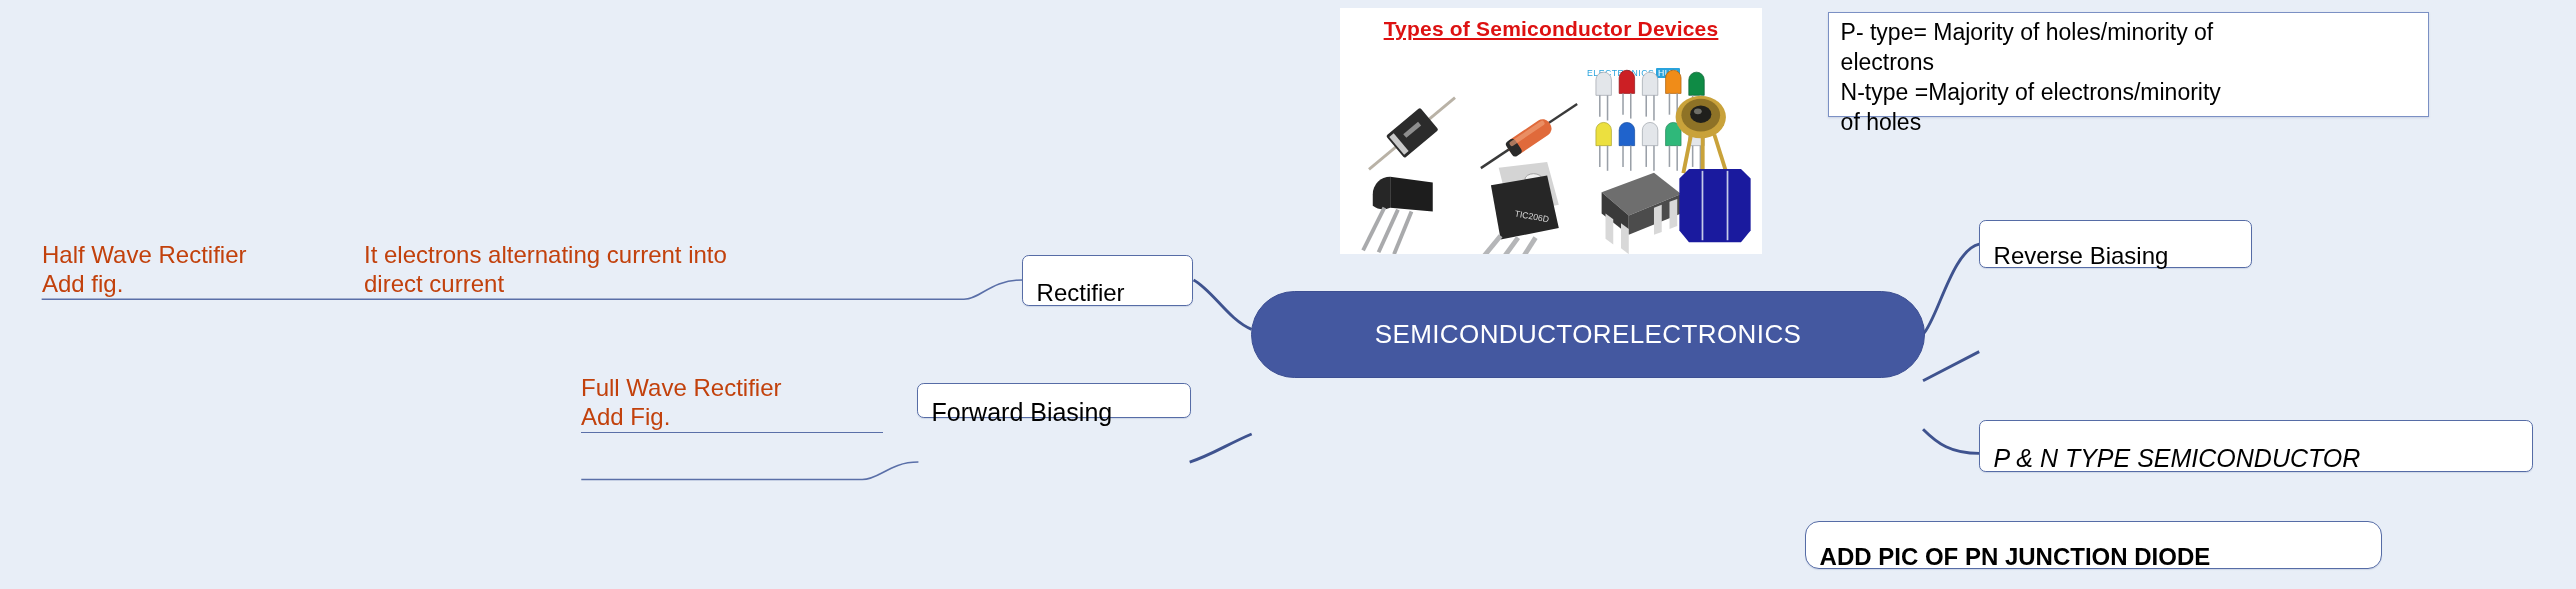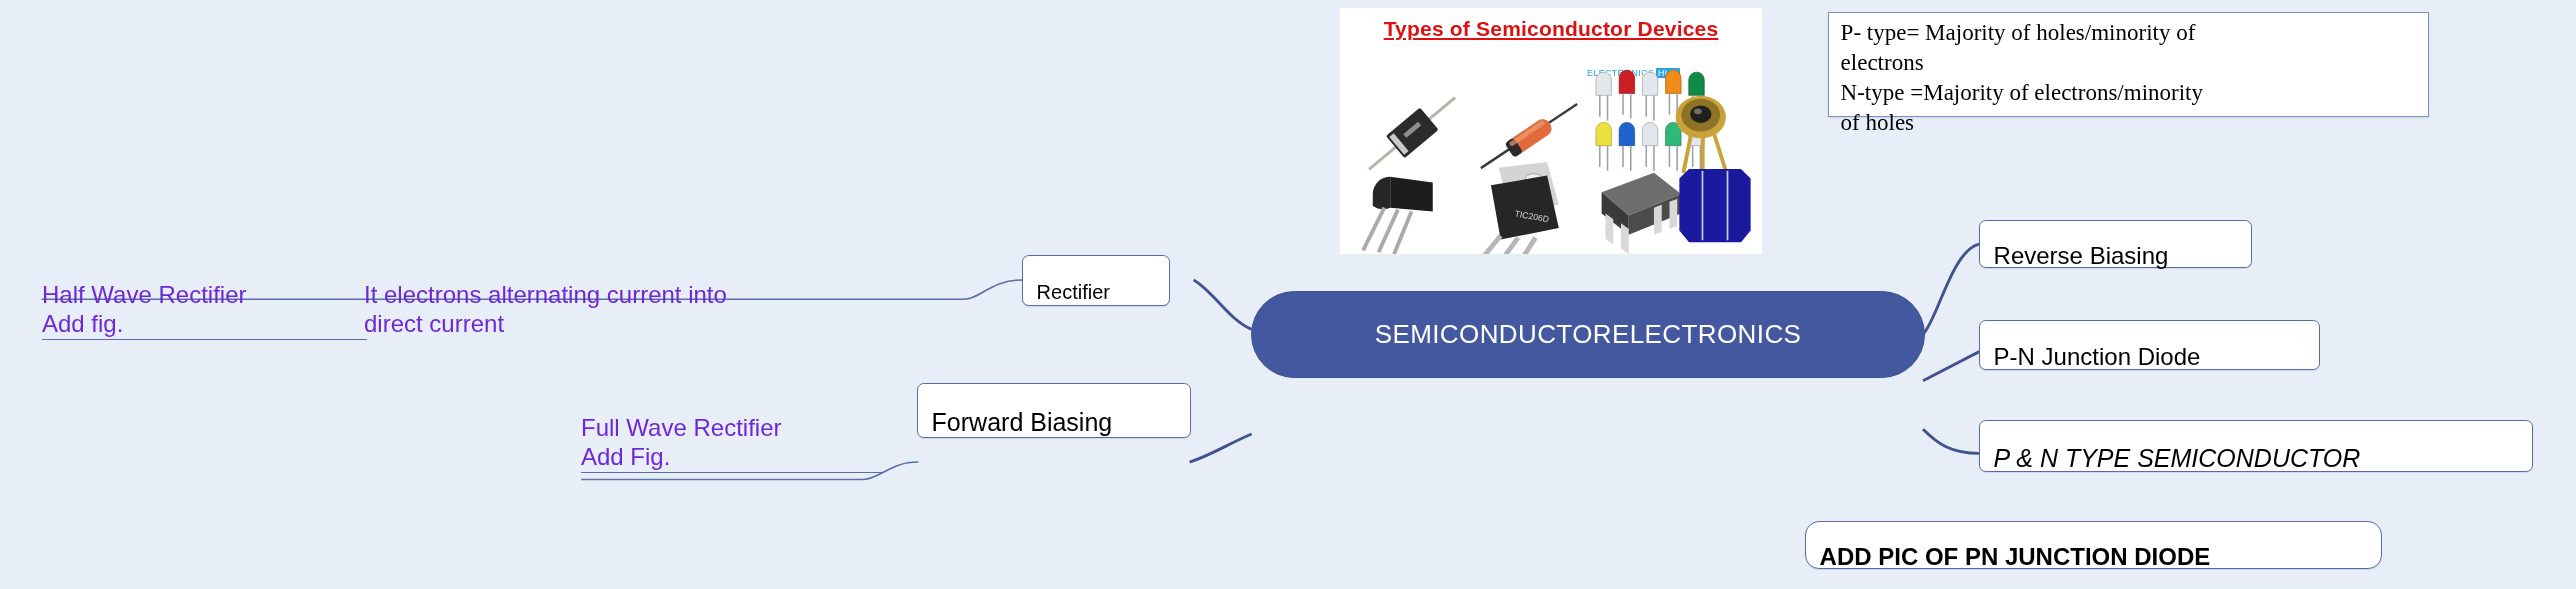--- a/index.html
+++ b/index.html
@@ -38,24 +38,23 @@
     color:#ffffff;
     text-align:center;
     letter-spacing:0.4px;
     box-sizing:border-box;
   }
   .central .line{line-height:1.28;}
 
   
   .plainlabel{
     position:absolute;
-    color:#6d28d9;
+    color:#c2410c;
     box-sizing:border-box;
     line-height:1.22;
-    margin-top:40px;
   }
   .plainlabel .underline{
     position:absolute;left:0;right:0;bottom:0;
     height:0;border-bottom:1.5px solid #5a6fa8;
   }
 
   
   .imgcard{
     position:absolute;
     background:#ffffff;
@@ -88,21 +87,20 @@
   
   .note{
     position:absolute;
     background:#fff;
     border:1.5px solid #7b90c4;
     box-sizing:border-box;
     padding:5.8px 9.7px 5.8px 11.6px;
     color:#000;
     line-height:1.3;
     box-shadow:0 1px 1.9px rgba(80,100,150,.2);
-    font-family:Liberation Serif, serif;
   }
 </style>
 </head>
 <body>
 
 <div id="canvas">
 
   <svg class="svg-links" viewBox="0 0 2659 608" preserveAspectRatio="none">
 
     <path d="M1292,340 C1268,330 1252,300 1232,289" fill="none" stroke="#3f538f" stroke-width="3"></path>
@@ -118,25 +116,25 @@
     <path d="M1985,393 L2043,363" fill="none" stroke="#3f538f" stroke-width="3"></path>
 
     <path d="M1985,443 C2000,458 2014,468 2043,468" fill="none" stroke="#3f538f" stroke-width="3"></path>
   </svg>
 
   <div class="central" style="left:1251px;top:291px;width:674px;height:87px;font-size:26px;">
     <div class="line">SEMICONDUCTOR</div>
     <div class="line">ELECTRONICS</div>
   </div>
 
-  <div class="node" style="left:1022px;top:255px;width:148px;height:51px;font-size:20px;">
+  <div class="node" style="left:1022px;top:255px;width:171px;height:51px;font-size:24px;">
     <span>Rectifier</span>
   </div>
 
-  <div class="node" style="left:917px;top:383px;width:274px;height:55px;font-size:25px;">
+  <div class="node" style="left:917px;top:383px;width:274px;height:35px;font-size:25px;">
     <span>Forward Biasing</span>
   </div>
 
   <div class="plainlabel" style="left:42px;top:240px;width:325px;height:60px;font-size:24px;">
     <div>Half Wave Rectifier</div>
     <div>Add fig.</div>
     <div class="underline"></div>
   </div>
 
   <div class="plainlabel" style="left:364px;top:240px;width:543px;height:60px;font-size:24px;">
@@ -147,23 +145,20 @@
   <div class="plainlabel" style="left:581px;top:373px;width:302px;height:60px;font-size:24px;">
     <div>Full Wave Rectifier</div>
     <div>Add Fig.</div>
     <div class="underline"></div>
   </div>
 
   <div class="node" style="left:1979px;top:220px;width:273px;height:48px;font-size:24px;">
     <span>Reverse Biasing</span>
   </div>
 
-  <div class="node" style="left:1979px;top:320px;width:341px;height:50px;font-size:24px;">
-    <span>P-N Junction Diode</span>
-  </div>
 
   <div class="node" style="left:1979px;top:420px;width:554px;height:52px;font-size:25px;font-style:italic;">
     <span>P &amp; N TYPE SEMICONDUCTOR</span>
   </div>
 
   <div class="node" style="left:1805px;top:521px;width:577px;height:48px;font-size:24px;border-radius:14px;font-weight:bold;">
     <span>ADD PIC OF PN JUNCTION DIODE</span>
   </div>
 
   <div class="note" style="left:1828px;top:11.6px;width:601px;height:105px;font-size:23px;">

